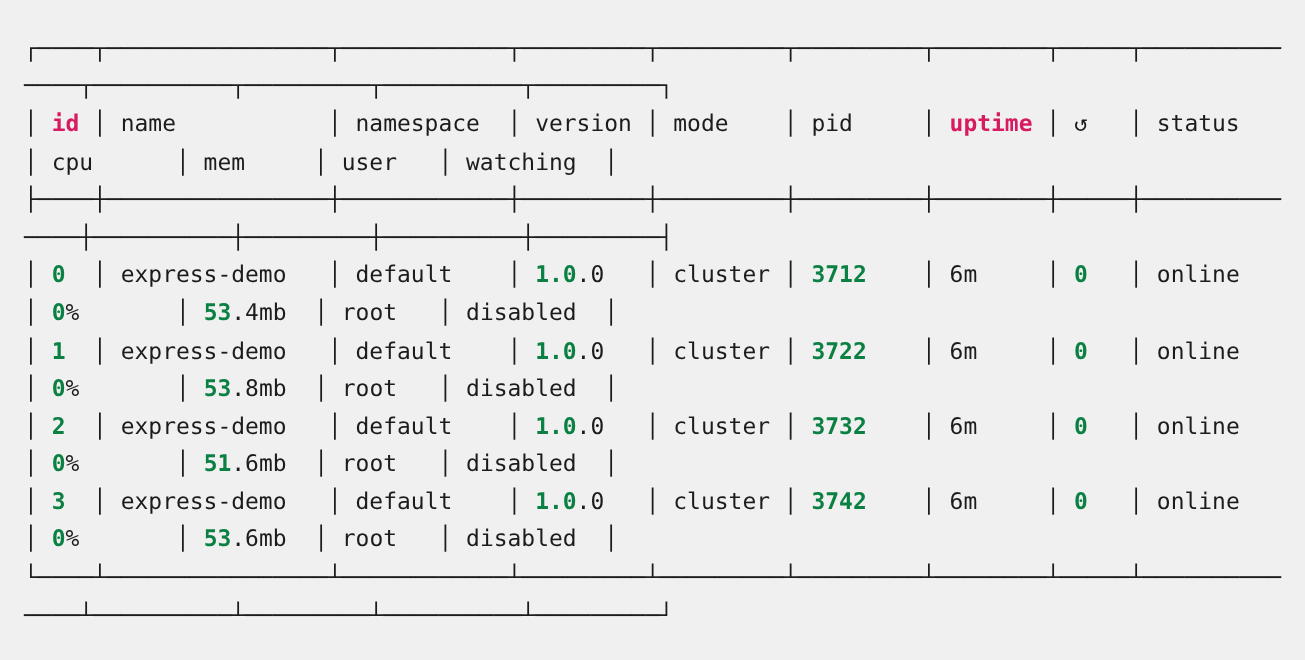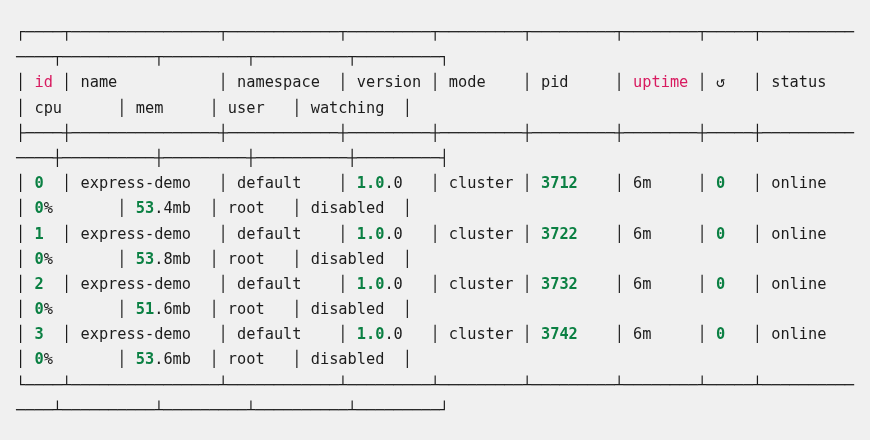--- a/index.html
+++ b/index.html
@@ -15,19 +15,19 @@
   pre.terminal {
     margin: 0;
     padding: 20px 0 0 16px;
     font-family: "DejaVu Sans Mono", "Liberation Mono", monospace;
     font-size: 15.3px;
     line-height: 25.2px;
     color: var(--fg, #1c1c1c);
     white-space: pre;
   }
   pre.terminal .line { height: 25.2px; }
-  pre.terminal span.red   { color: var(--red, #d81b60); font-weight: normal; }
+  pre.terminal span.red   { color: var(--red, #d81b60); font-weight: bold; }
   pre.terminal span.green { color: var(--green, #0b8043); font-weight: bold; }
 </style>
 </head>
 <body>
 
 <pre class="terminal"><div class="line"><span>┌────┬────────────────┬────────────┬─────────┬─────────┬─────────┬────────┬─────┬──────────</span></div><div class="line"><span>────┬──────────┬─────────┬──────────┬─────────┐</span></div><div class="line"><span>│ </span><span class="red">id</span><span> │ name           │ namespace  │ version │ mode    │ pid     │ </span><span class="red">uptime</span><span> │ ↺   │ status</span></div><div class="line"><span>│ cpu      │ mem     │ user   │ watching  │</span></div><div class="line"><span>├────┼────────────────┼────────────┼─────────┼─────────┼─────────┼────────┼─────┼──────────</span></div><div class="line"><span>────┼──────────┼─────────┼──────────┼─────────┤</span></div><div class="line"><span>│ </span><span class="green">0</span><span>  │ express-demo   │ default    │ </span><span class="green">1.0</span><span>.0   │ cluster │ </span><span class="green">3712</span><span>    │ 6m     │ </span><span class="green">0</span><span>   │ online</span></div><div class="line"><span>│ </span><span class="green">0</span><span>%       │ </span><span class="green">53</span><span>.4mb  │ root   │ disabled  │</span></div><div class="line"><span>│ </span><span class="green">1</span><span>  │ express-demo   │ default    │ </span><span class="green">1.0</span><span>.0   │ cluster │ </span><span class="green">3722</span><span>    │ 6m     │ </span><span class="green">0</span><span>   │ online</span></div><div class="line"><span>│ </span><span class="green">0</span><span>%       │ </span><span class="green">53</span><span>.8mb  │ root   │ disabled  │</span></div><div class="line"><span>│ </span><span class="green">2</span><span>  │ express-demo   │ default    │ </span><span class="green">1.0</span><span>.0   │ cluster │ </span><span class="green">3732</span><span>    │ 6m     │ </span><span class="green">0</span><span>   │ online</span></div><div class="line"><span>│ </span><span class="green">0</span><span>%       │ </span><span class="green">51</span><span>.6mb  │ root   │ disabled  │</span></div><div class="line"><span>│ </span><span class="green">3</span><span>  │ express-demo   │ default    │ </span><span class="green">1.0</span><span>.0   │ cluster │ </span><span class="green">3742</span><span>    │ 6m     │ </span><span class="green">0</span><span>   │ online</span></div><div class="line"><span>│ </span><span class="green">0</span><span>%       │ </span><span class="green">53</span><span>.6mb  │ root   │ disabled  │</span></div><div class="line"><span>└────┴────────────────┴────────────┴─────────┴─────────┴─────────┴────────┴─────┴──────────</span></div><div class="line"><span>────┴──────────┴─────────┴──────────┴─────────┘</span></div></pre>
 
 </body></html>

